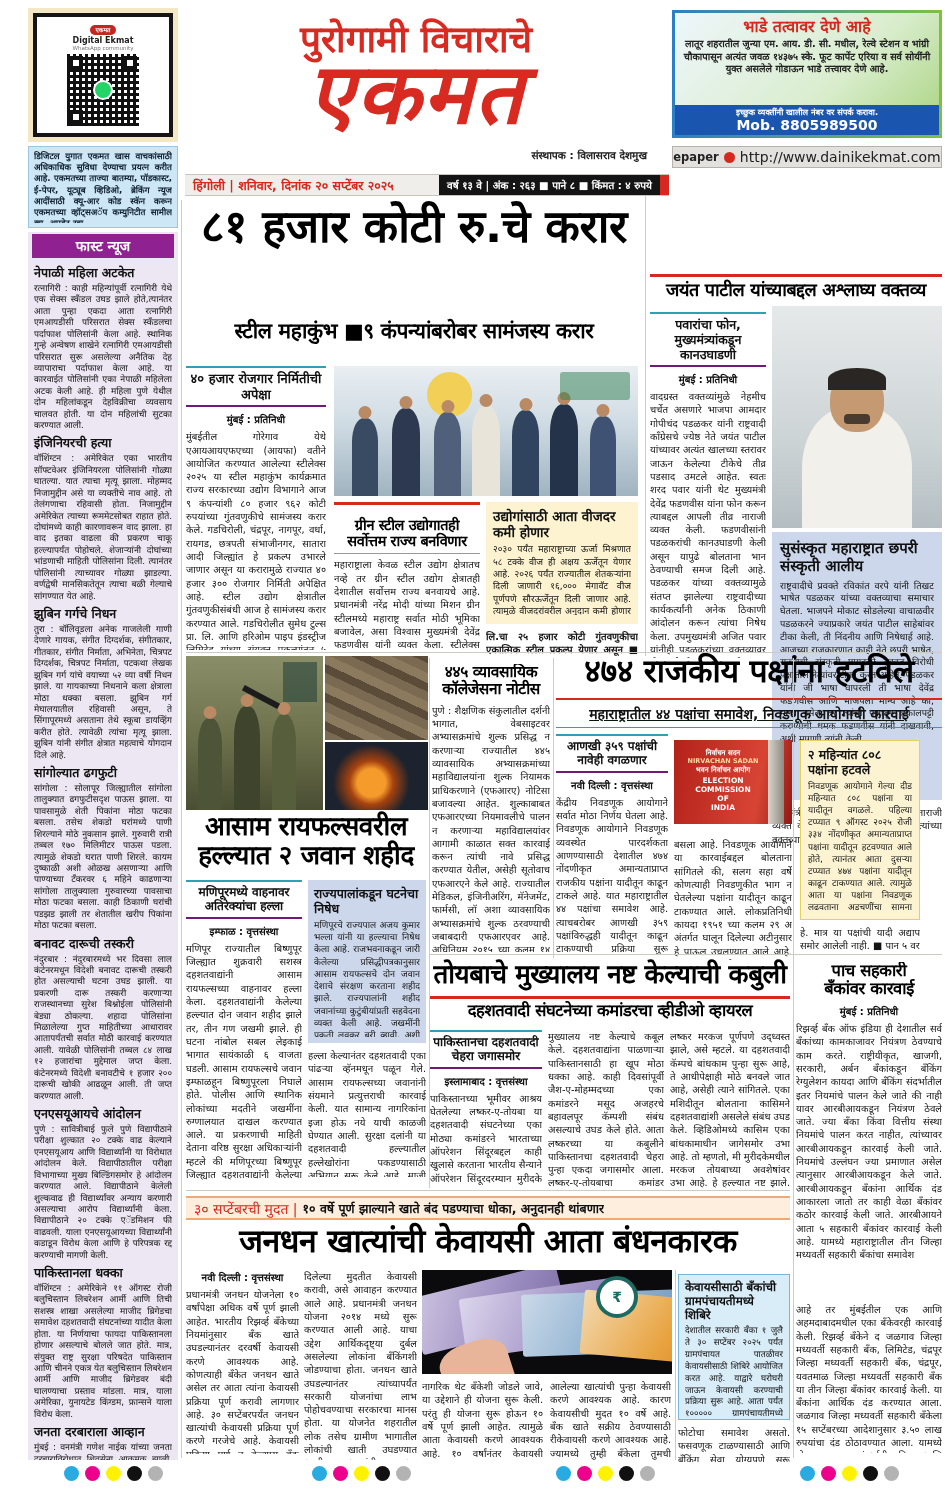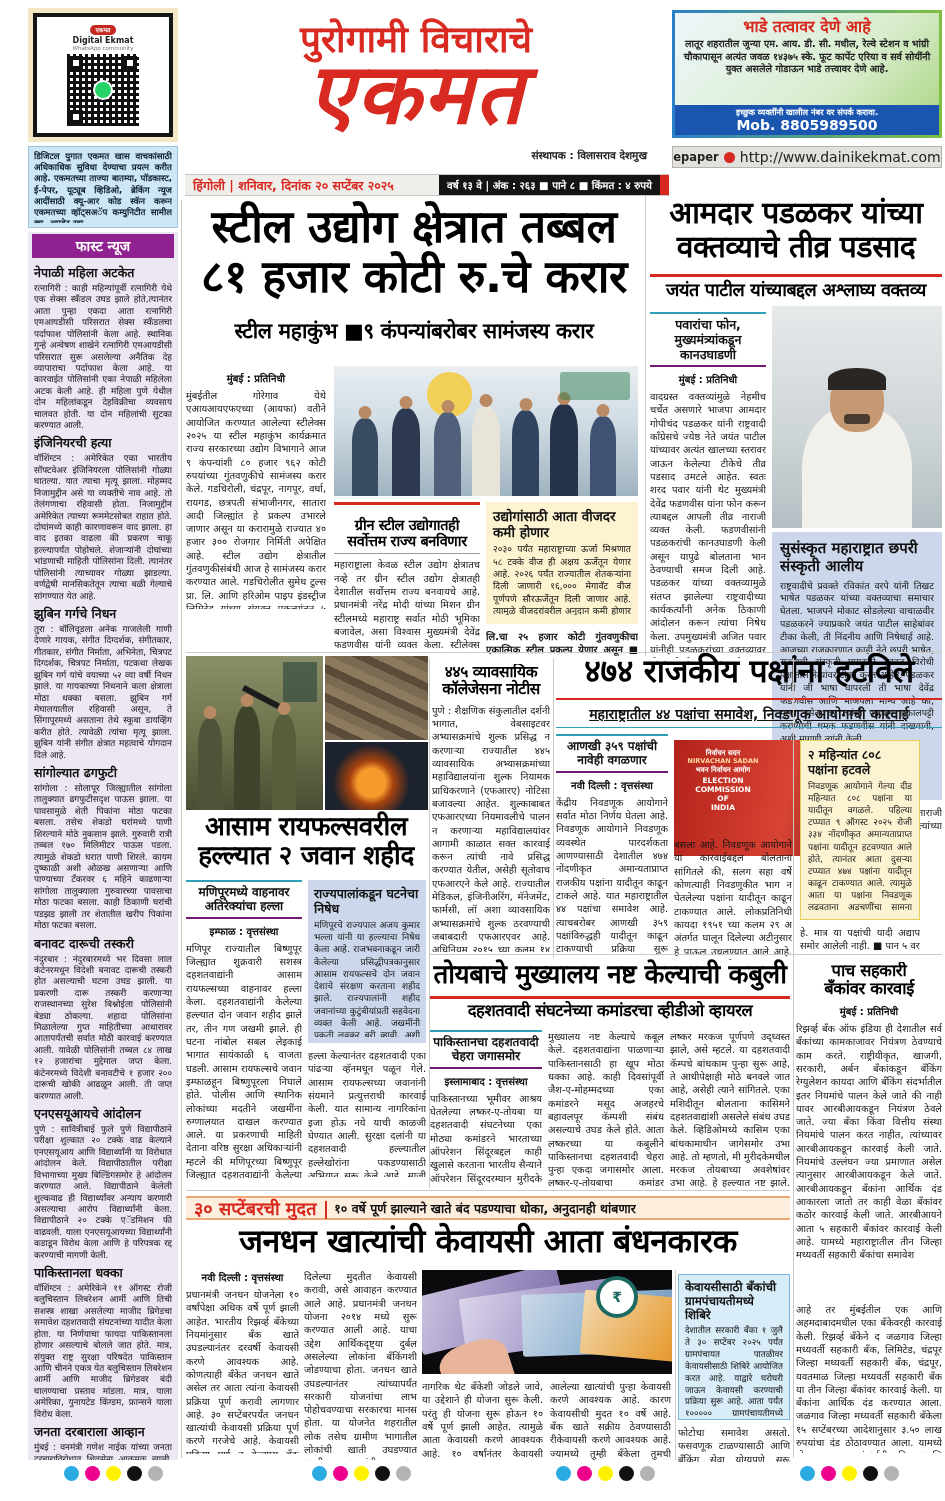--- a/index.html
+++ b/index.html
@@ -79,26 +79,26 @@
 
   <div class="abs" style="left:185px;top:174px;width:484px;height:22px;background:#f0eeeb;border-top:1px solid #c9c4be;
               border-bottom:1px solid #c9c4be;display:flex;align-items:center;box-sizing:border-box;">
     <div style="color:#d6281e;font-weight:800;font-size:12.5px;padding-left:8px;flex:1;">हिंगोली | शनिवार, दिनांक २० सप्टेंबर २०२५</div>
     <div style="background:#141414;color:#fff;font-weight:700;font-size:10.2px;height:100%;
                 display:flex;align-items:center;padding:0 8px;">वर्ष १३ वे | अंक : २६३ ■ पाने ८ ■ किंमत : ४ रुपये</div>
     <div style="background:#d6281e;width:9px;height:100%;"></div>
   </div>
 
   <div class="abs hl" style="left:185px;top:202px;width:458px;font-size:45px;">
-    <div>स्टील उद्योग क्षेत्रात तब्बल</div>
     <div>८१ हजार कोटी रु.चे करार</div>
   </div>
   <div class="abs hl" style="left:185px;top:320px;width:458px;font-size:21px;">स्टील महाकुंभ ■९ कंपन्यांबरोबर सामंजस्य करार</div>
 
   <div class="abs" style="left:186px;top:366px;width:140px;height:288px;overflow:hidden;">
+    <div class="teal-title" style="font-size:13px;">४० हजार रोजगार निर्मितीची अपेक्षा</div>
     <div class="byline">मुंबई : प्रतिनिधी</div>
     <div class="bt" style="height:220px;">मुंबईतील गोरेगाव येथे एआयआयएफएच्या (आयफा) वतीने आयोजित करण्यात आलेल्या स्टीलेक्स २०२५ या स्टील महाकुंभ कार्यक्रमात राज्य सरकारच्या उद्योग विभागाने आज ९ कंपन्यांशी ८० हजार ९६२ कोटी रुपयांच्या गुंतवणुकीचे सामंजस्य करार केले. गडचिरोली, चंद्रपूर, नागपूर, वर्धा, रायगड, छत्रपती संभाजीनगर, सातारा आदी जिल्ह्यांत हे प्रकल्प उभारले जाणार असून या करारामुळे राज्यात ४० हजार ३०० रोजगार निर्मिती अपेक्षित आहे. स्टील उद्योग क्षेत्रातील गुंतवणुकीसंबंधी आज हे सामंजस्य करार करण्यात आले. गडचिरोलीत सुमेध टुल्स प्रा. लि. आणि हरिओम पाइप इंडस्ट्रीज लिमिटेड यांच्या संयुक्त प्रकल्पांतून ५ हजार ६३५ कोटी रुपयांची गुंतवणूक होणार असून त्यातून ५ हजार ५०० रोजगार उपलब्ध होणार आहेत. छत्रपती संभाजीनगरात एनपीएसपीएल अॅडव्हान्स्ड मटेरियल (अथा ग्रुप) प्रा. लि. तर्फे ५ हजार ४४० कोटींची गुंतवणूक करून क्रिटिकली अॅडव्हान्स्ड लिथियम बॅटरी मटेरियल</div>
   </div>
 
   <div class="abs" style="left:334px;top:366px;width:304px;height:130px;overflow:hidden;
               background:radial-gradient(circle at 38% 22%, #f2cf56 0 22px, transparent 23px),
                          linear-gradient(180deg,#e9eef2 0%,#cfdbe3 45%,#9fb3c0 100%);">
     <div class="fig" style="left:18px;width:26px;height:78px;background:#394a63;"></div>
     <div class="fig" style="left:58px;width:28px;height:88px;background:#2c3950;"></div>
     <div class="fig" style="left:100px;width:27px;height:84px;background:#51607a;"></div>
@@ -115,24 +115,20 @@
     <div class="bt" style="padding-top:4px;height:92px;">महाराष्ट्राला केवळ स्टील उद्योग क्षेत्रातच नव्हे तर ग्रीन स्टील उद्योग क्षेत्रातही देशातील सर्वोत्तम राज्य बनवायचे आहे. प्रधानमंत्री नरेंद्र मोदी यांच्या मिशन ग्रीन स्टीलमध्ये महाराष्ट्र सर्वात मोठी भूमिका बजावेल, असा विश्वास मुख्यमंत्री देवेंद्र फडणवीस यांनी व्यक्त केला. स्टीलेक्स २०२५ या स्टील महाकुंभाच्या उद्घाटनप्रसंगी मुख्यमंत्री बोलत होते.</div>
     <div class="bt" style="padding-top:4px;">आणि कार्बन कॉम्प्लेक्स' उभारले जाणार आहे. यामुळे पाच हजार रोजगार निर्मिती अपेक्षित आहे. वर्धा येथे रश्मी मेटलर्जिकल इंडस्ट्री प्रा.</div>
   </div>
 
   <div class="abs yellow-box" style="left:486px;top:502px;width:152px;height:122px;box-sizing:border-box;background:#fdf3d0;border:none;">
     <div style="font-weight:800;font-size:13.5px;line-height:1.2;">उद्योगांसाठी आता वीजदर कमी होणार</div>
     <div class="bt" style="font-size:9.1px;margin-top:3px;height:72px;">२०३० पर्यंत महाराष्ट्राच्या ऊर्जा मिश्रणात ५८ टक्के वीज ही अक्षय ऊर्जेतून येणार आहे. २०२६ पर्यंत राज्यातील शेतकऱ्यांना दिली जाणारी १६,००० मेगावॅट वीज पूर्णपणे सौरऊर्जेतून दिली जाणार आहे. त्यामुळे वीजदरांवरील अनुदान कमी होणार असून उद्योगांसाठी वीजदर पुढील पाच वर्षे दरवर्षी कमी होणार असल्याचे मुख्यमंत्री फडणवीस यांनी सांगितले.</div>
   </div>
   <div class="abs bt" style="left:486px;top:630px;width:152px;height:26px;font-weight:600;">लि.चा २५ हजार कोटी गुंतवणुकीचा एकात्मिक स्टील प्रकल्प येणार असून  ■ पान ५ वर</div>
 
-  <div class="abs hl" style="left:650px;top:196px;width:292px;font-size:30px;">
-    <div>आमदार पडळकर यांच्या</div>
-    <div>वक्तव्याचे तीव्र पडसाद</div>
-  </div>
   <div class="abs red-rule" style="left:650px;top:274px;width:292px;"></div>
   <div class="abs hl" style="left:650px;top:280px;width:292px;font-size:18px;">जयंत पाटील यांच्याबद्दल अश्लाघ्य वक्तव्य</div>
 
   <div class="abs" style="left:650px;top:312px;width:116px;height:346px;overflow:hidden;">
     <div class="teal-title" style="font-size:12.5px;">पवारांचा फोन, मुख्यमंत्र्यांकडून कानउघाडणी</div>
     <div class="byline">मुंबई : प्रतिनिधी</div>
     <div class="bt" style="height:278px;">वादग्रस्त वक्तव्यांमुळे नेहमीच चर्चेत असणारे भाजपा आमदार गोपीचंद पडळकर यांनी राष्ट्रवादी काँग्रेसचे ज्येष्ठ नेते जयंत पाटील यांच्यावर अत्यंत खालच्या स्तरावर जाऊन केलेल्या टीकेचे तीव्र पडसाद उमटले आहेत. स्वतः शरद पवार यांनी थेट मुख्यमंत्री देवेंद्र फडणवीस यांना फोन करून त्याबद्दल आपली तीव्र नाराजी व्यक्त केली. फडणवीसांनी पडळकरांची कानउघाडणी केली असून यापुढे बोलताना भान ठेवण्याची समज दिली आहे. पडळकर यांच्या वक्तव्यामुळे संतप्त झालेल्या राष्ट्रवादीच्या कार्यकर्त्यांनी अनेक ठिकाणी आंदोलन करून त्यांचा निषेध केला. उपमुख्यमंत्री अजित पवार यांनीही पडळकरांच्या वक्तव्यावर टीका केली. पडळकरांनी काल जयंत पाटील यांच्यावर काल अश्लाघ्य भाषेत टीका केली होती. सांगलीसह अनेक ठिकाणी राष्ट्रवादीने पडळकर यांच्या विरोधात आक्रमक आंदोलन करून आपला संताप व्यक्त केला. स्वतः शरद पवार यांनी</div>
   </div>
 
   <div class="abs" style="left:772px;top:306px;width:170px;height:222px;overflow:hidden;
@@ -190,22 +186,22 @@
   </div>
 
   <div class="abs hl" style="left:556px;top:654px;width:386px;font-size:32px;">४७४ राजकीय पक्षांना हटविले</div>
   <div class="abs" style="left:556px;top:698px;width:386px;text-align:center;font-weight:800;font-size:14px;
               border-top:2px solid #d6281e;border-bottom:1px solid #2e9fb4;padding:4px 0;text-decoration:underline;">महाराष्ट्रातील ४४ पक्षांचा समावेश, निवडणूक आयोगाची कारवाई</div>
   <div class="abs" style="left:556px;top:734px;width:112px;height:226px;overflow:hidden;">
     <div class="teal-title" style="font-size:12px;">आणखी ३५९ पक्षांची नावेही वगळणार</div>
     <div class="byline">नवी दिल्ली : वृत्तसंस्था</div>
     <div class="bt" style="height:158px;">केंद्रीय निवडणूक आयोगाने सर्वात मोठा निर्णय घेतला आहे. निवडणूक आयोगाने निवडणूक व्यवस्थेत पारदर्शकता आणण्यासाठी देशातील ४७४ नोंदणीकृत अमान्यताप्राप्त राजकीय पक्षांना यादीतून काढून टाकले आहे. यात महाराष्ट्रातील ४४ पक्षांचा समावेश आहे. त्याचबरोबर आणखी ३५९ पक्षांविरुद्धही यादीतून काढून टाकण्याची प्रक्रिया सुरू करण्यात आली आहे. त्यामुळे या पक्षांना मोठा धक्का</div>
   </div>
-  <div class="abs" style="left:674px;top:740px;width:118px;height:116px;overflow:hidden;position:absolute;
-              background:linear-gradient(100deg,#b3221a 0%,#d84434 70%,#8f1a14 100%);padding-left:39px;">
+  <div class="abs" style="left:674px;top:740px;width:118px;height:84px;overflow:hidden;position:absolute;
+              background:linear-gradient(100deg,#b3221a 0%,#d84434 70%,#8f1a14 100%);">
     <div style="position:absolute;right:8px;top:0;width:16px;height:100%;background:linear-gradient(90deg,#d9d4cc,#8e8a82);"></div>
     <div style="position:absolute;left:6px;top:8px;width:86px;text-align:center;color:#fff;">
       <div style="font-size:7px;font-weight:700;">निर्वाचन सदन</div>
       <div style="font-size:6.5px;font-weight:700;color:#ffd9a0;">NIRVACHAN SADAN</div>
       <div style="font-size:7px;font-weight:700;">भवन निर्वाचन आयोग</div>
       <div style="font-size:7.5px;font-weight:800;margin-top:2px;">ELECTION COMMISSION</div>
       <div style="font-size:7.5px;font-weight:800;">OF</div>
       <div style="font-size:7.5px;font-weight:800;">INDIA</div>
     </div>
   </div>
@@ -232,21 +228,21 @@
       <div>पाच सहकारी</div>
       <div>बँकांवर कारवाई</div>
     </div>
     <div class="byline">मुंबई : प्रतिनिधी</div>
     <div class="bt" style="height:278px;">रिझर्व्ह बँक ऑफ इंडिया ही देशातील सर्व बँकांच्या कामकाजावर नियंत्रण ठेवण्याचे काम करते. राष्ट्रीयीकृत, खाजगी, सरकारी, अर्बन बँकांकडून बँकिंग रेग्युलेशन कायदा आणि बँकिंग संदर्भातील इतर नियमांचे पालन केले जाते की नाही यावर आरबीआयकडून नियंत्रण ठेवले जाते. ज्या बँका किंवा वित्तीय संस्था नियमांचे पालन करत नाहीत, त्यांच्यावर आरबीआयकडून कारवाई केली जाते. नियमांचे उल्लंघन ज्या प्रमाणात असेल त्यानुसार आरबीआयकडून केले जाते. आरबीआयकडून बँकांना आर्थिक दंड आकारला जातो तर काही वेळा बँकांवर कठोर कारवाई केली जाते. आरबीआयने आता ५ सहकारी बँकांवर कारवाई केली आहे. यामध्ये महाराष्ट्रातील तीन जिल्हा मध्यवर्ती सहकारी बँकांचा समावेश</div>
     <div class="bt" style="margin-top:3px;height:150px;">आहे तर मुंबईतील एक आणि अहमदाबादमधील एका बँकेवरही कारवाई केली. रिझर्व्ह बँकेने द जळगाव जिल्हा मध्यवर्ती सहकारी बँक, लिमिटेड, चंद्रपूर जिल्हा मध्यवर्ती सहकारी बँक, चंद्रपूर, यवतमाळ जिल्हा मध्यवर्ती सहकारी बँक या तीन जिल्हा बँकांवर कारवाई केली. या बँकांना आर्थिक दंड करण्यात आला. जळगाव जिल्हा मध्यवर्ती सहकारी बँकेला १५ सप्टेंबरच्या आदेशानुसार ३.५० लाख रुपयांचा दंड ठोठावण्यात आला. यामध्ये नो युवर कस्टमर संदर्भातील नियम आणि मार्गदर्शक सूचनांची पूर्तता न केल्याने दंड ठोठावण्यात आला आहे.</div>
   </div>
 
   <div class="abs" style="left:186px;top:1196px;width:604px;height:24px;background:#fdeede;border-top:2px solid #f0a875;
               border-bottom:2px solid #f0a875;display:flex;align-items:center;gap:5px;box-sizing:border-box;padding:0 8px;">
-    <span style="color:#d6281e;font-weight:700;font-size:18px;white-space:nowrap;">३० सप्टेंबरची मुदत |</span>
+    <span style="color:#d6281e;font-weight:400;font-size:14px;white-space:nowrap;">३० सप्टेंबरची मुदत |</span>
     <span style="color:#111;font-weight:800;font-size:12.5px;white-space:nowrap;overflow:hidden;">१० वर्षे पूर्ण झाल्याने खाते बंद पडण्याचा धोका, अनुदानही थांबणार</span>
   </div>
   <div class="abs hl" style="left:186px;top:1224px;width:604px;font-size:32px;">जनधन खात्यांची केवायसी आता बंधनकारक</div>
 
   <div class="abs" style="left:186px;top:1270px;width:113px;height:190px;overflow:hidden;">
     <div class="byline" style="padding-top:0;">नवी दिल्ली : वृत्तसंस्था</div>
     <div class="bt" style="height:166px;">प्रधानमंत्री जनधन योजनेला १० वर्षांपेक्षा अधिक वर्षे पूर्ण झाली आहेत. भारतीय रिझर्व्ह बँकेच्या नियमांनुसार बँक खाते उघडल्यानंतर दरवर्षी केवायसी करणे आवश्यक आहे. कोणत्याही बँकेत जनधन खाते असेल तर आता त्यांना केवायसी प्रक्रिया पूर्ण करावी लागणार आहे. ३० सप्टेंबरपर्यंत जनधन खात्यांची केवायसी प्रक्रिया पूर्ण करणे गरजेचे आहे. केवायसी प्रक्रिया पूर्ण न केल्यास बँक खाते बंद होऊ शकते. त्यामुळे विविध सरकारी योजनांद्वारे मिळणाऱ्या अनुदानाची रक्कम मिळणे बंद होऊ शकते. त्यामुळे</div>
   </div>
   <div class="abs bt" style="left:304px;top:1270px;width:113px;height:190px;">दिलेल्या मुदतीत केवायसी करावी, असे आवाहन करण्यात आले आहे. प्रधानमंत्री जनधन योजना २०१४ मध्ये सुरू करण्यात आली आहे. याचा उद्देश आर्थिकदृष्ट्या दुर्बल असलेल्या लोकांना बँकिंगशी जोडण्याचा होता. जनधन खाते उघडल्यानंतर त्यांच्यापर्यंत सरकारी योजनांचा लाभ पोहोचवण्याचा सरकारचा मानस होता. या योजनेत शहरातील लोक तसेच ग्रामीण भागातील लोकांची खाती उघडण्यात आली. प्रधानमंत्री जनधन योजनेच्या खात्याला किमान शिल्लक रकमेबाबतचा नियम लागू नाही. खातेधारक ओव्हरड्राफ्ट सुविधेचा फायदाही घेऊ शकतात. सर्वसामान्य</div>
 

